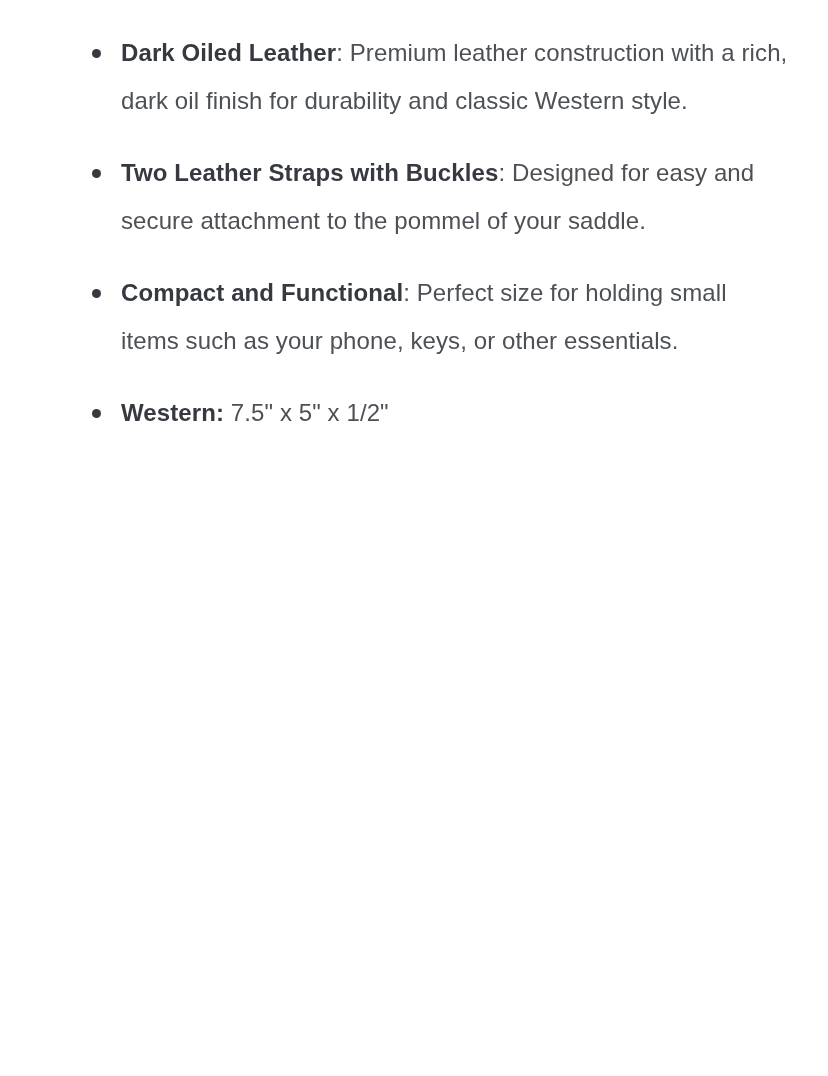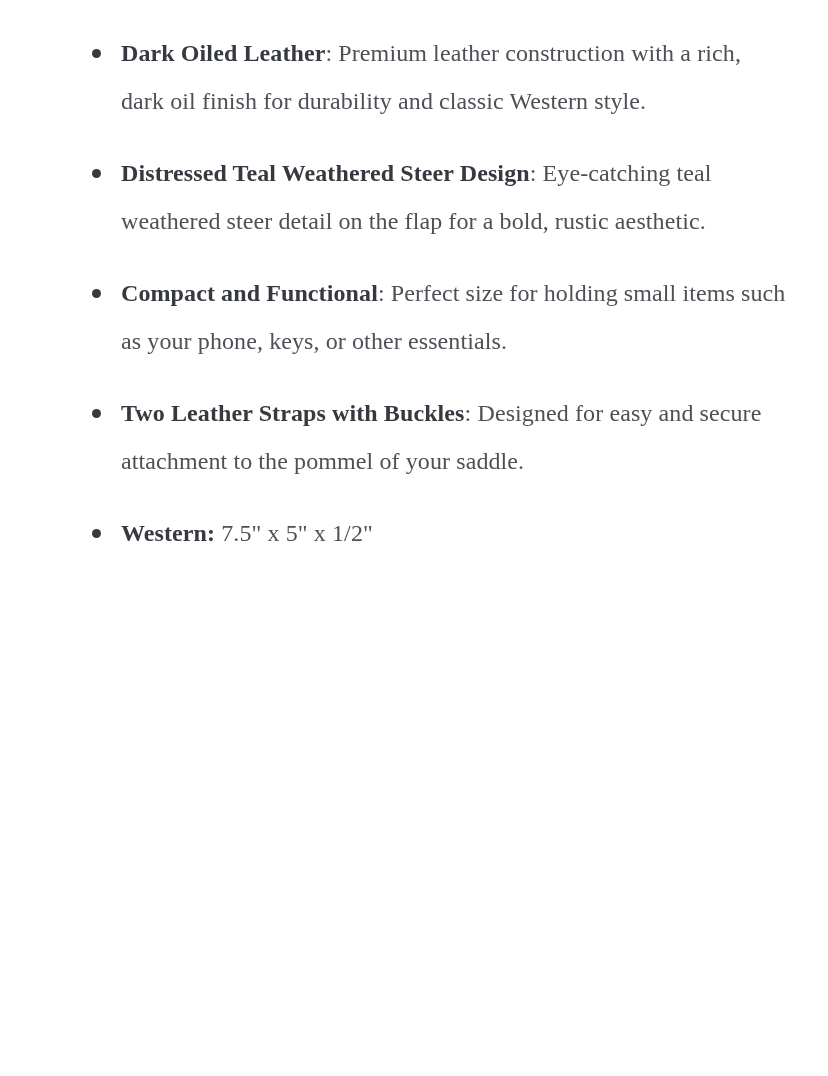--- a/index.html
+++ b/index.html
@@ -15,21 +15,20 @@
     background: var(--background);
   }
   body {
     width: 828px;
     height: 1076px;
     overflow: hidden;
     font-family: "Liberation Sans", "DejaVu Sans", sans-serif;
   }
   .features-wrap {
     padding: 29px 38px 0 92px;
-    font-family: Liberation Serif, serif;
   }
   ul.features {
     list-style: none;
     margin: 0;
     padding: 0;
   }
   ul.features > li {
     position: relative;
     padding-left: 29px;
     margin: 0 0 24px 0;
@@ -52,18 +51,17 @@
     font-weight: 700;
     color: var(--text-bold);
   }
 </style>
 </head>
 <body>
 
 <div class="features-wrap">
   <ul class="features">
     <li><span class="feature-label">Dark Oiled Leather</span><span>: </span><span>Premium leather construction with a rich, dark oil finish for durability and classic Western style.</span></li>
-    <li><span class="feature-label">Distressed Teal Weathered Steer Design</span><span>: </span><span>Eye-catching teal weathered steer detail on the flap for a bold, rustic aesthetic.</span></li>
+    <li><span class="feature-label">Two Leather Straps with Buckles</span><span>: </span><span>Designed for easy and secure attachment to the pommel of your saddle.</span></li>
     <li><span class="feature-label">Compact and Functional</span><span>: </span><span>Perfect size for holding small items such as your phone, keys, or other essentials.</span></li>
-    <li><span class="feature-label">Two Leather Straps with Buckles</span><span>: </span><span>Designed for easy and secure attachment to the pommel of your saddle.</span></li>
     <li><span class="feature-label">Western:</span><span> </span><span>7.5" x 5" x 1/2"</span></li>
   </ul>
 </div>
 
 </body></html>

